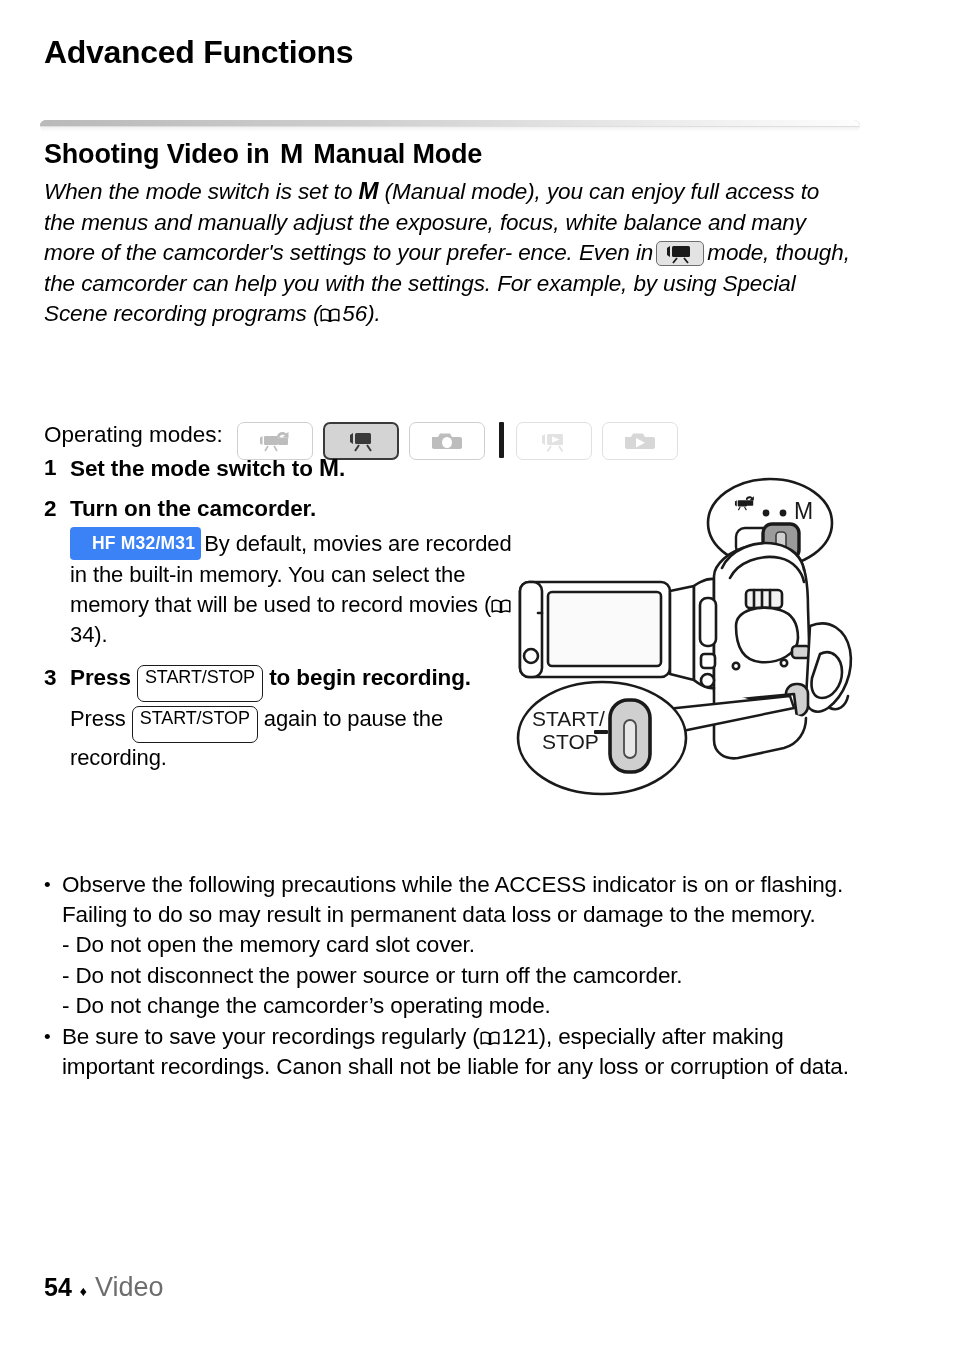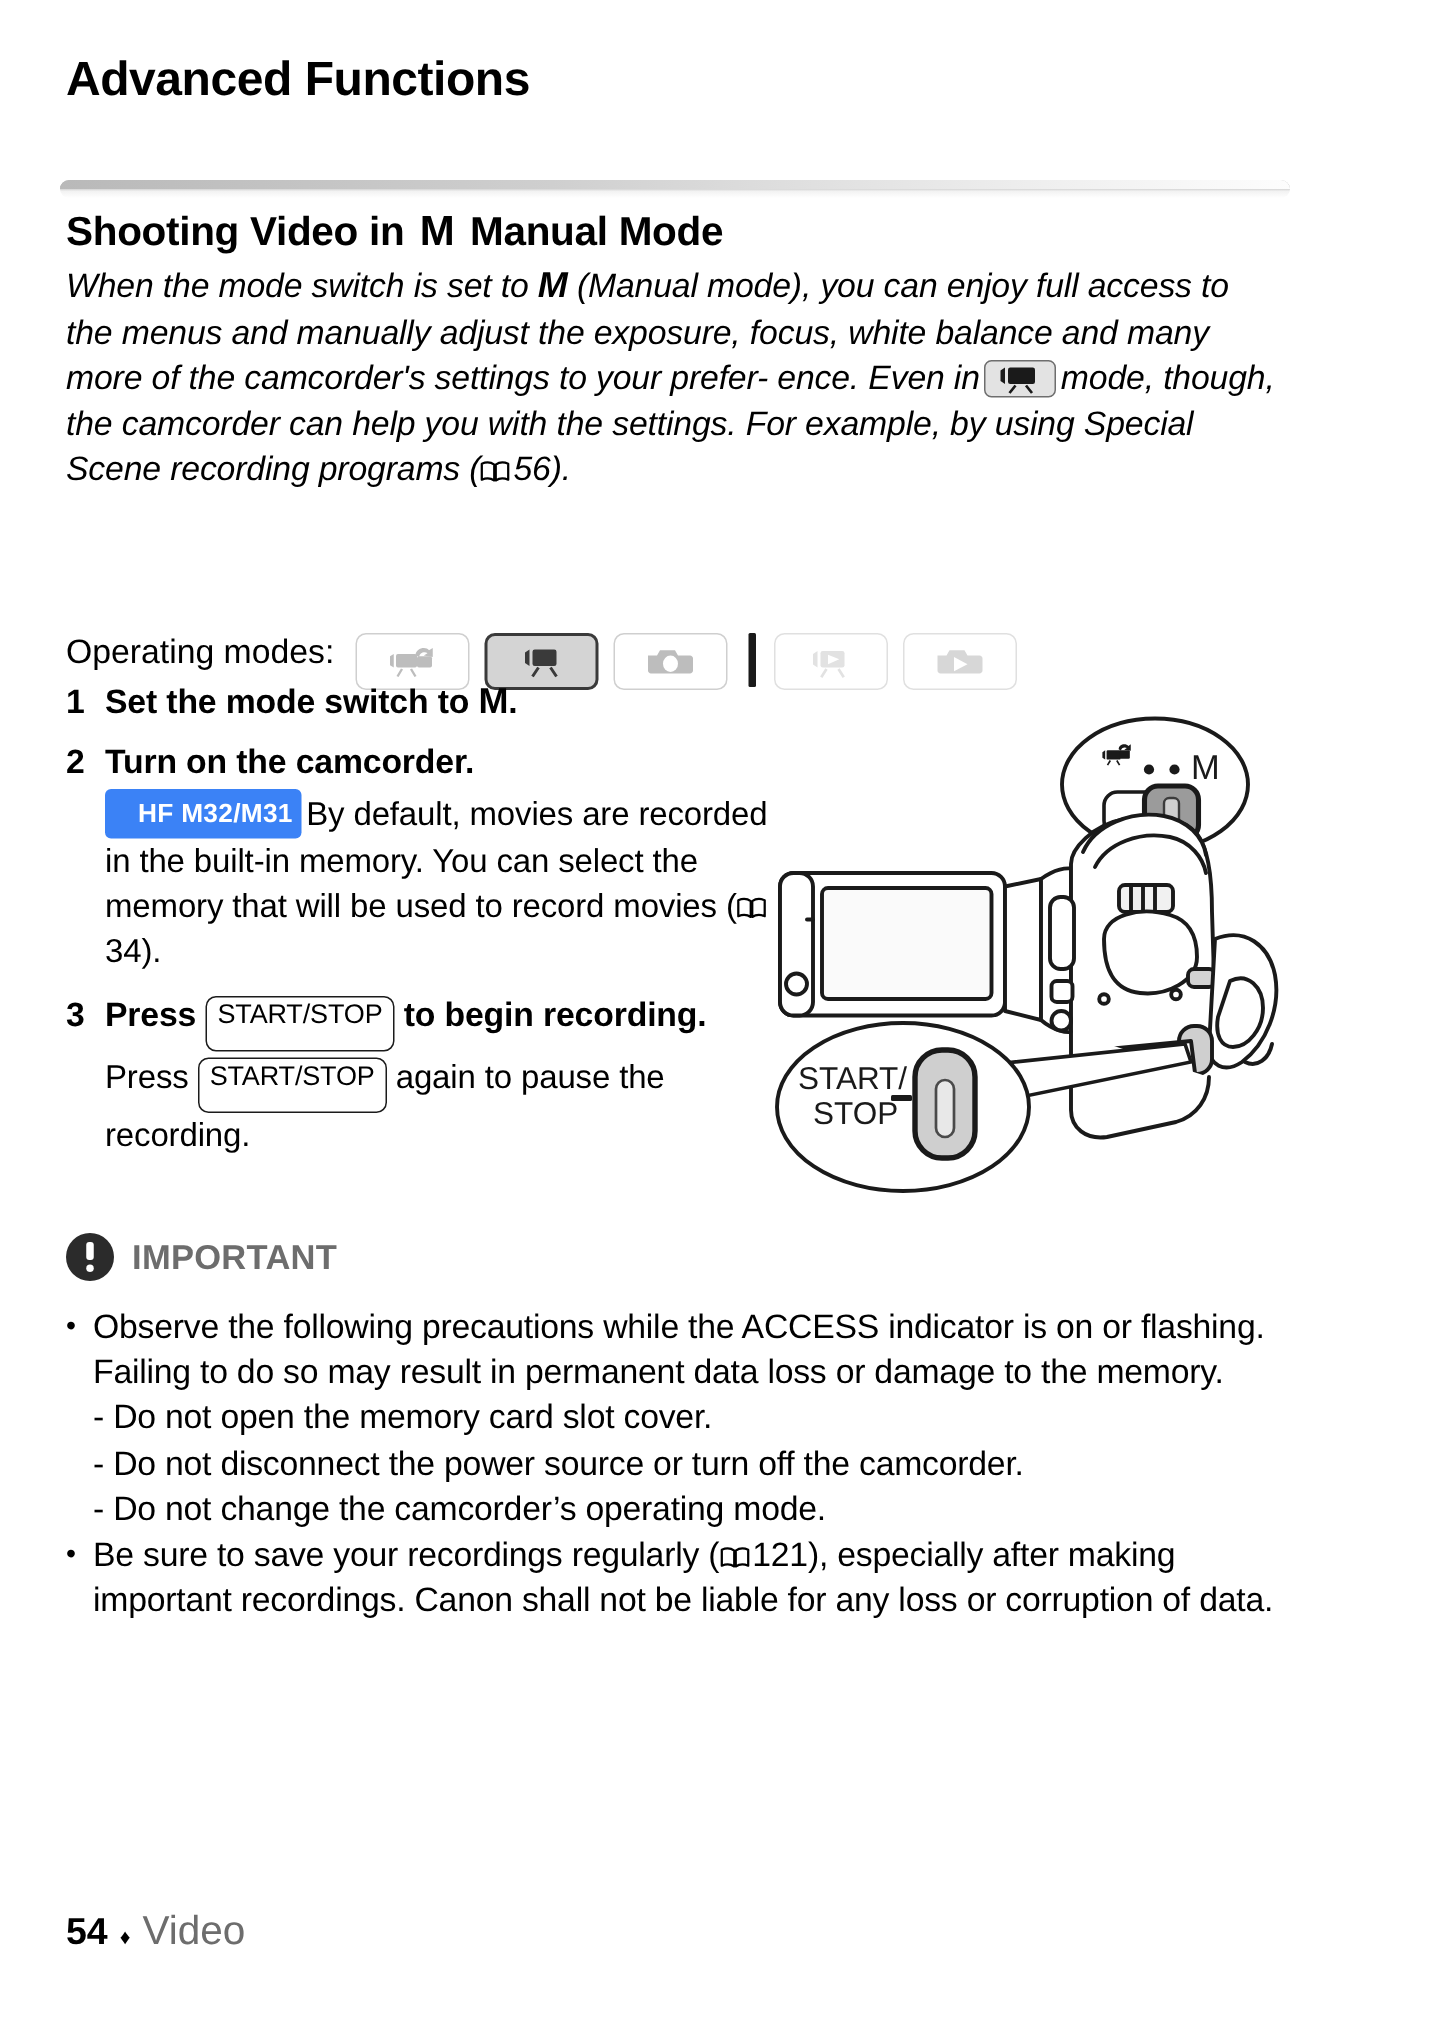--- a/index.html
+++ b/index.html
@@ -333,24 +333,20 @@
         <ellipse cx="104" cy="280" rx="84" ry="56" fill="#ffffff" stroke="#1a1a1a" stroke-width="2.6"></ellipse>
         <rect x="112" y="242" width="40" height="72" rx="18" fill="#cfcfcf" stroke="#1a1a1a" stroke-width="3.6"></rect>
         <rect x="126" y="262" width="12" height="38" rx="6" fill="#e8e8e8" stroke="#4a4a4a" stroke-width="1.8"></rect>
         <rect x="96" y="272" width="14" height="4" rx="1" fill="#1a1a1a"></rect>
         <text x="34" y="268" font-family="'Liberation Sans', sans-serif" font-size="21" fill="#1a1a1a">START/</text>
         <text x="44" y="291" font-family="'Liberation Sans', sans-serif" font-size="21" fill="#1a1a1a">STOP</text>
       </g>
     </svg>
   </div>
 
-  <div class="important-head">
-    <div class="imp-badge"></div>
-    <div class="imp-title">IMPORTANT</div>
-  </div>
 
   <div class="notes">
 
     <div class="note-bullet">
       <div class="dot">•</div>
       <div class="txt">Observe the following precautions while the ACCESS indicator is on or flashing. Failing to do so may result in permanent data loss or damage to the memory.</div>
     </div>
     <div class="subnote">- Do not open the memory card slot cover.</div>
     <div class="subnote">- Do not disconnect the power source or turn off the camcorder.</div>
     <div class="subnote">- Do not change the camcorder’s operating mode.</div>

